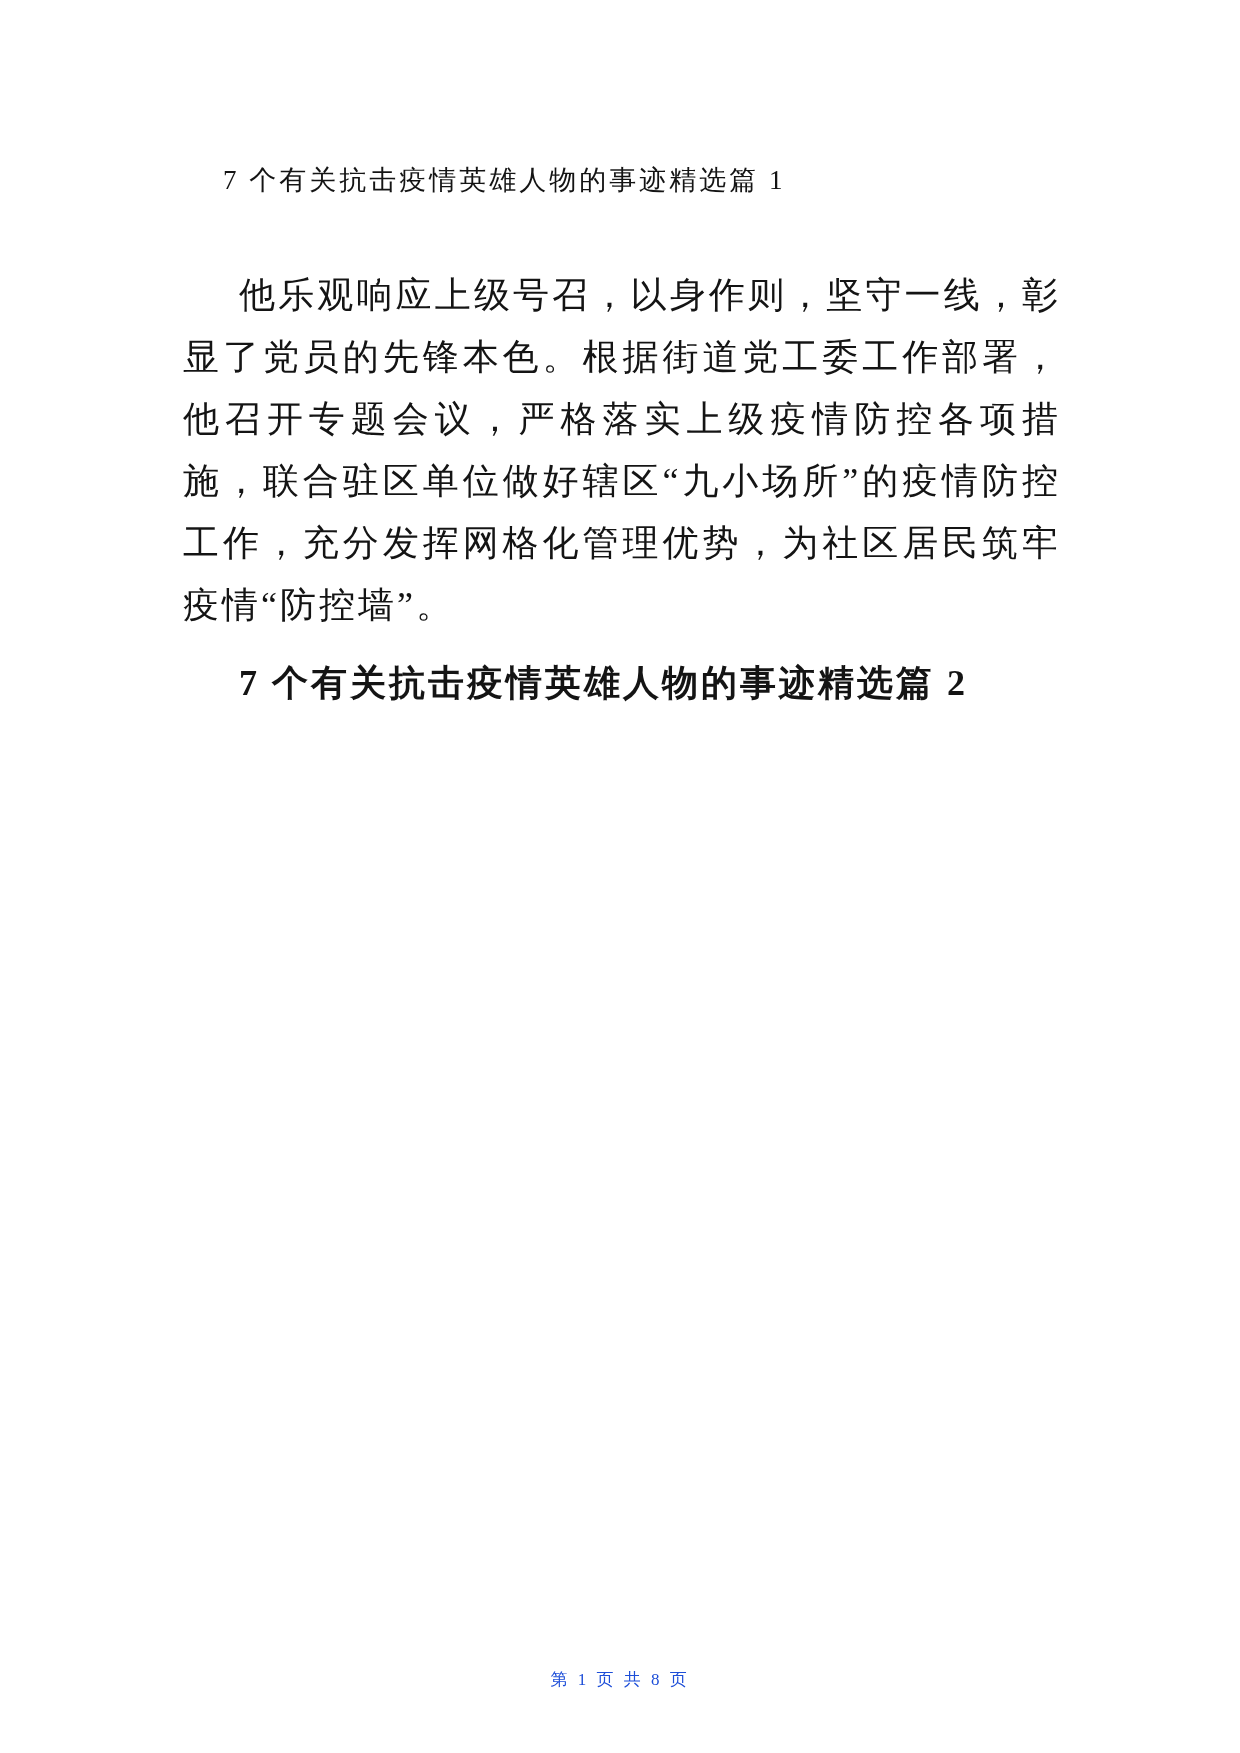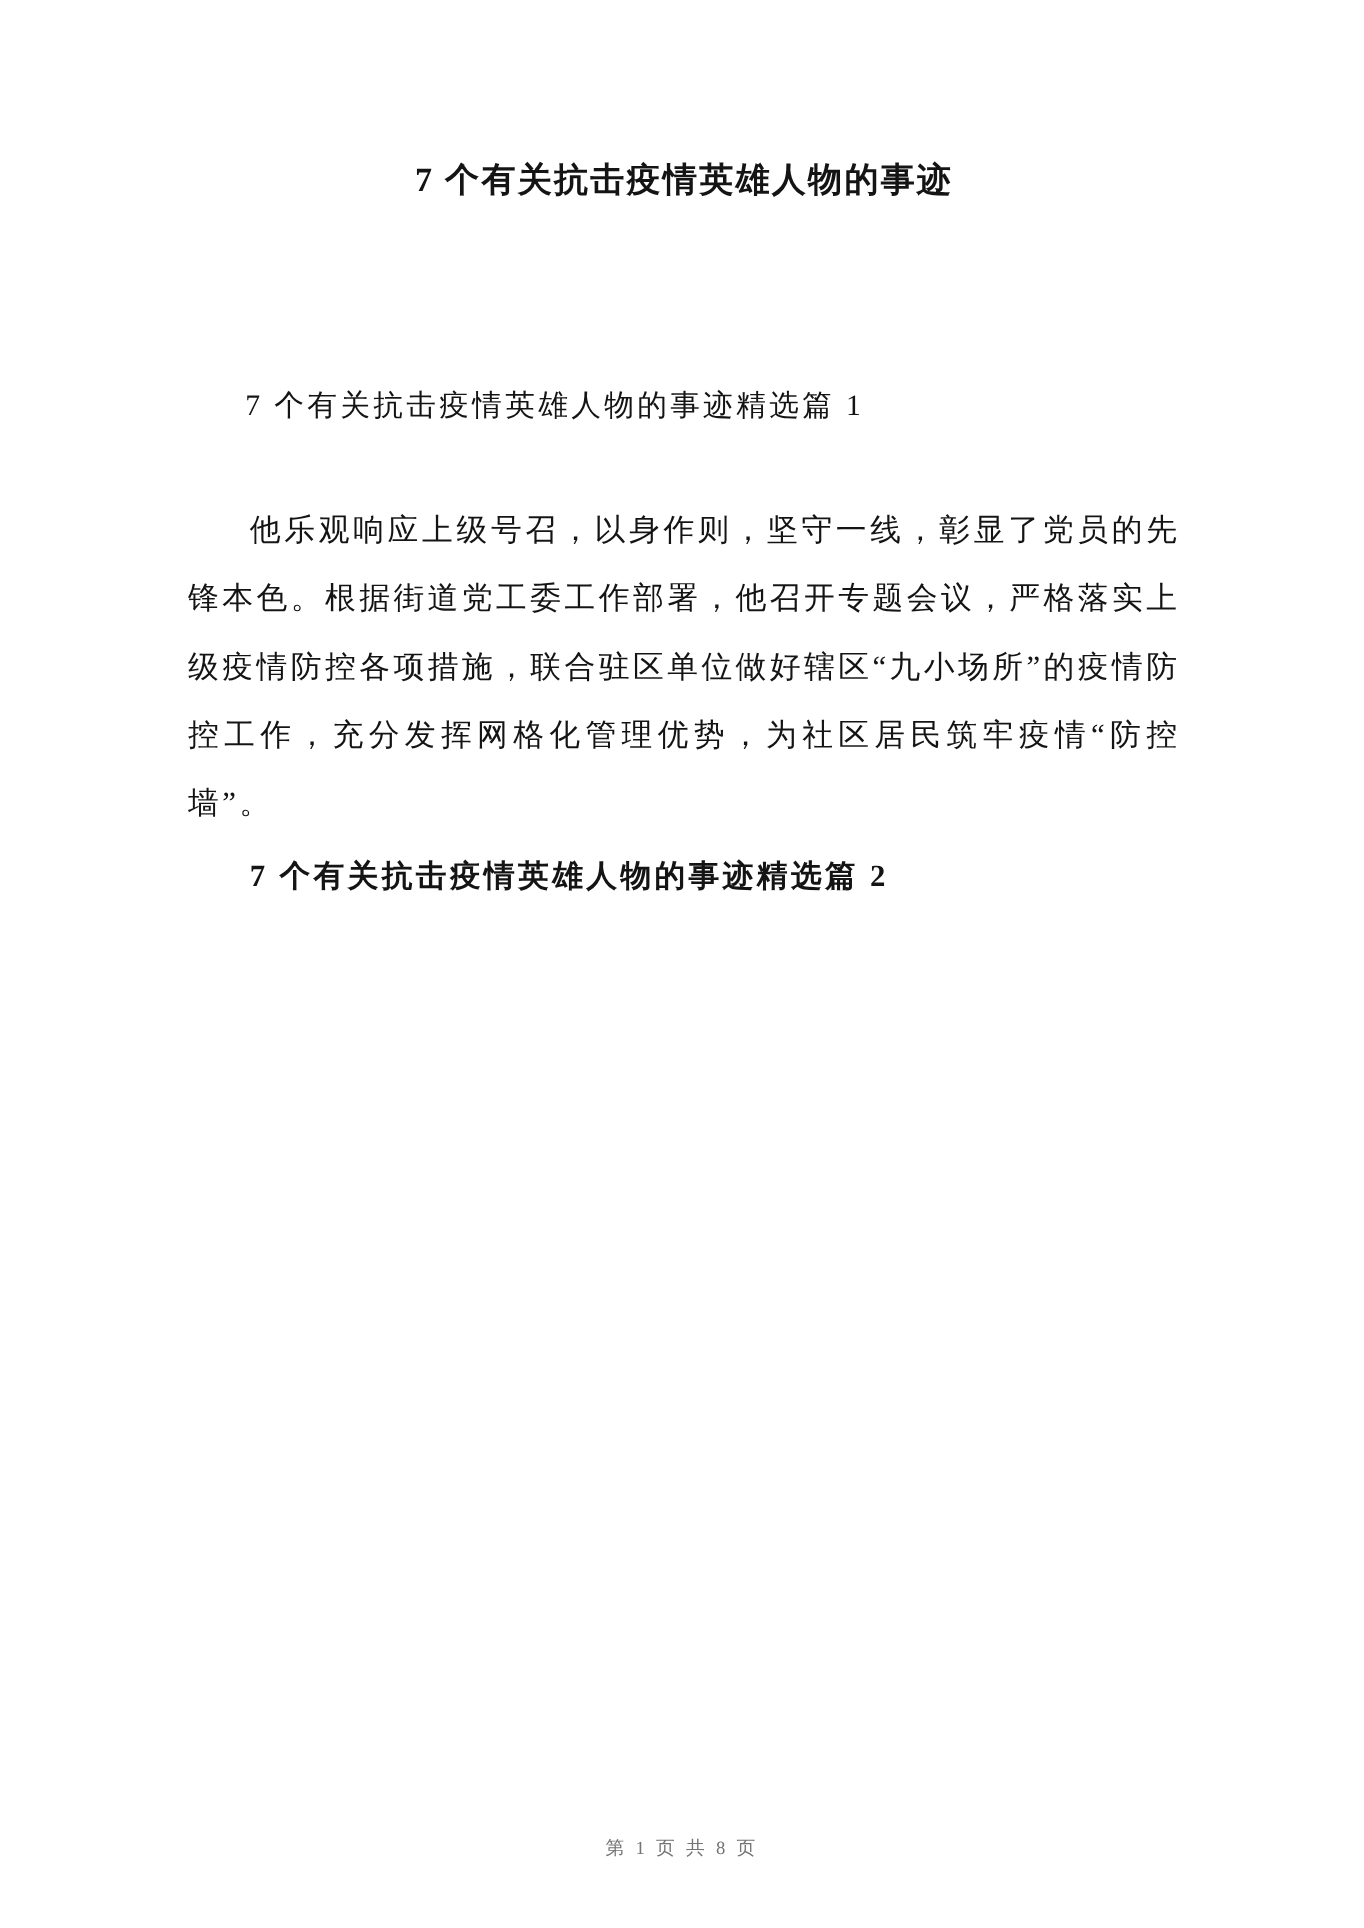--- a/index.html
+++ b/index.html
@@ -33,22 +33,22 @@
     font-size: 27px;
     line-height: 44px;
     letter-spacing: 3px;
     text-indent: 56px;
     font-weight: normal;
   }
   .body-text {
     margin-top: 62px;
   }
   .body-text p {
-    margin: 4px;
-    font-size: 28px;
+    margin: 16px;
+    font-size: 36px;
     line-height: 62px;
     letter-spacing: 3px;
     text-indent: 56px;
     text-align: justify;
     text-justify: inter-character;
   }
   .section-heading {
     margin: 0;
     font-size: 28px;
     line-height: 62px;
@@ -57,30 +57,29 @@
     font-weight: bold;
   }
   .page-footer {
     position: absolute;
     left: 0;
     right: 0;
     bottom: 62px;
     text-align: center;
     font-size: 17px;
     letter-spacing: 3px;
-    color: #737373;
+    color: #1d4ed8;
   }
 </style>
 </head>
 <body>
 
 <div class="page">
   <div class="content">
 
-    <h1 class="doc-title">7 个有关抗击疫情英雄人物的事迹</h1>
 
     <div class="doc-subtitle">7 个有关抗击疫情英雄人物的事迹精选篇 1</div>
 
     <div class="body-text">
       <p>他乐观响应上级号召，以身作则，坚守一线，彰显了党员的先锋本色。根据街道党工委工作部署，他召开专题会议，严格落实上级疫情防控各项措施，联合驻区单位做好辖区“九小场所”的疫情防控工作，充分发挥网格化管理优势，为社区居民筑牢疫情“防控墙”。</p>
       <p class="section-heading">7 个有关抗击疫情英雄人物的事迹精选篇 2</p>
     </div>
 
   </div>
 

